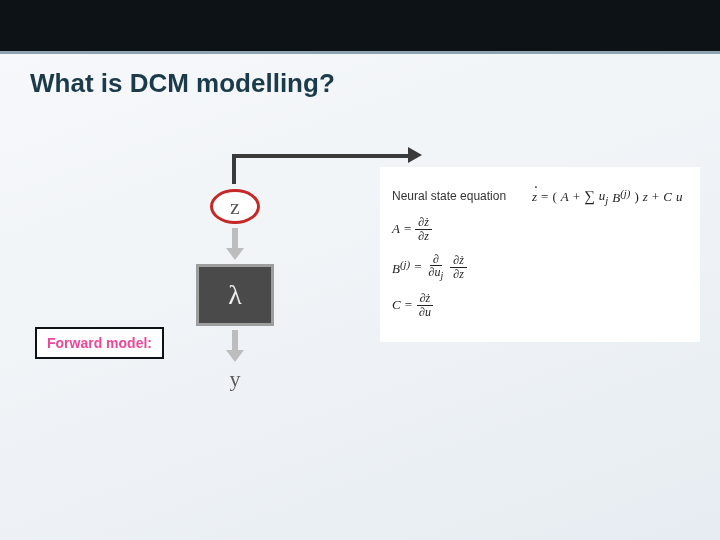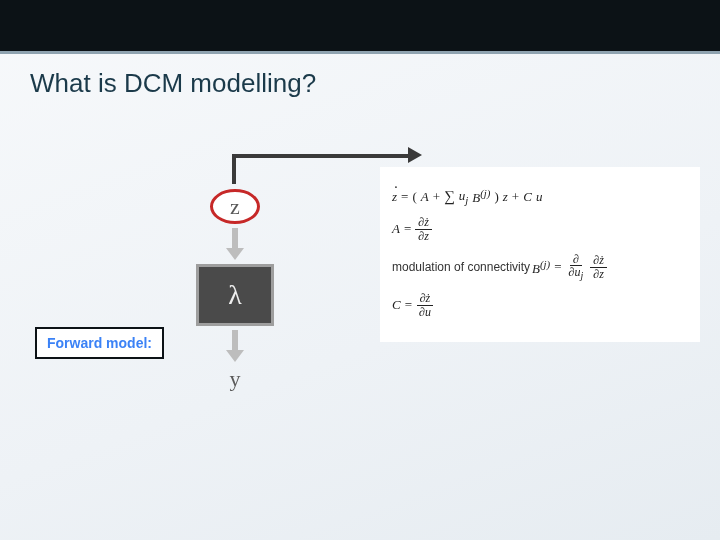--- a/index.html
+++ b/index.html
@@ -10,40 +10,40 @@
     position: relative;
   }
   .topbar {
     width: 100%;
     height: 54px;
     background: #0c1216;
     border-bottom: 3px solid #8fa3b0;
   }
   .title {
     font-size: 26px;
-    font-weight: normal;
+    font-weight: bold;
     color: #1b3a4a;
     padding: 14px 0 0 30px;
   }
   .content {
     position: relative;
     width: 100%;
     height: calc(100% - 57px - 48px);
   }
   
   .fwdlabel {
     position: absolute;
     left: 35px;
     top: 228px;
     background: #ffffff;
     border: 2px solid #0c1216;
     padding: 6px 10px;
     font-size: 14px;
     font-weight: bold;
-    color: #3b82f6;
+    color: #ec4899;
   }
   
   .flow {
     position: absolute;
     left: 195px;
     top: 90px;
     width: 80px;
     text-align: center;
   }
   .z-ell {
@@ -172,20 +172,21 @@
     <div class="vhead"></div>
     <div class="lambda-box">λ</div>
     <div class="vline"></div>
     <div class="vhead"></div>
     <div class="y-sym">y</div>
   </div>
 
   <div class="eqpanel">
 
     <div class="eqrow">
+      <div class="eqlabel">Neural state equation</div>
       <div class="eqmath">
         <span class="ital zdot">z</span>
         <span>=</span>
         <span>(</span>
         <span class="ital">A</span>
         <span> + </span>
         <span style="font-size:15px">∑</span>
         <span class="ital"><span>u</span><sub>j</sub></span>
         <span class="ital"><span>B</span><sup>(j)</sup></span>
         <span>)</span>
@@ -201,21 +202,20 @@
         <span class="ital">A</span>
         <span>=</span>
         <span class="frac">
           <span class="num ital">∂ż</span>
           <span class="den ital">∂z</span>
         </span>
       </div>
     </div>
 
     <div class="eqrow">
-      <div class="eqlabel">modulation of connectivity</div>
       <div class="eqmath">
         <span class="ital"><span>B</span><sup>(j)</sup></span>
         <span>=</span>
         <span class="frac">
           <span class="num ital">∂</span>
           <span class="den ital"><span>∂u</span><sub>j</sub></span>
         </span>
         <span class="frac">
           <span class="num ital">∂ż</span>
           <span class="den ital">∂z</span>

